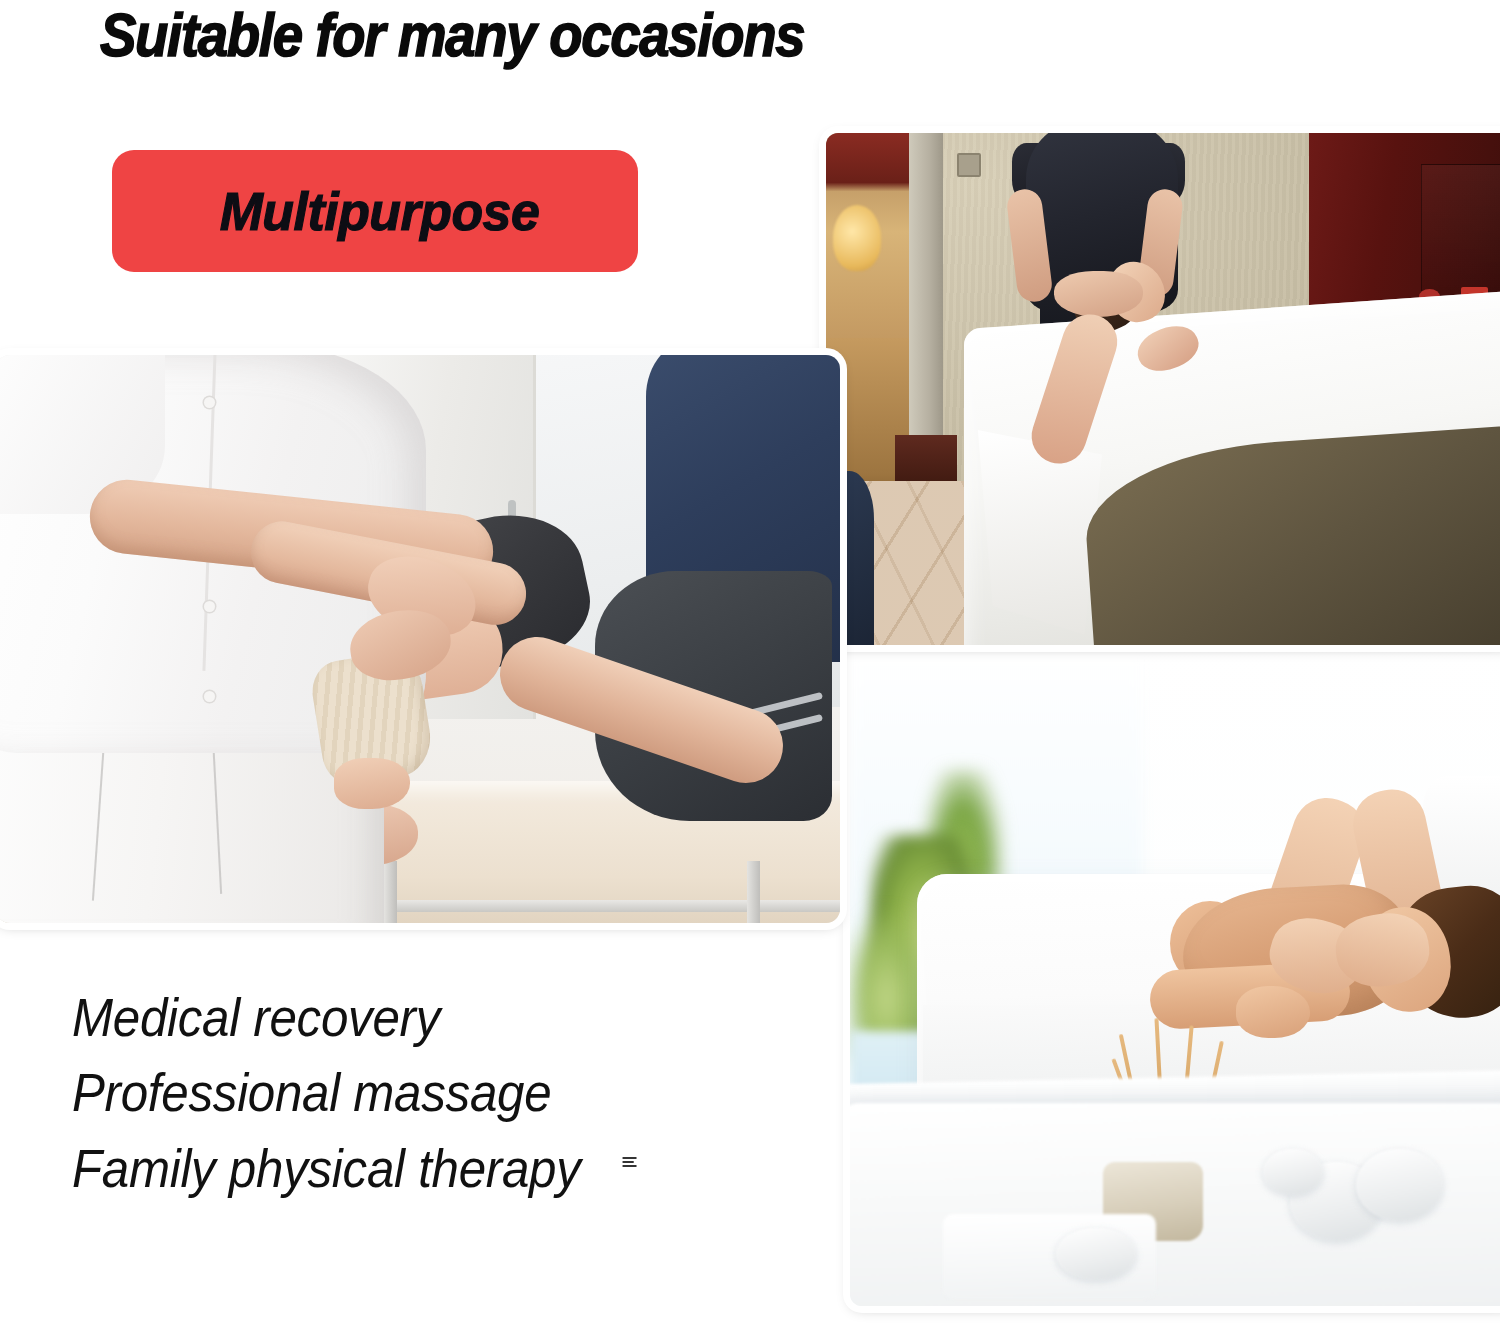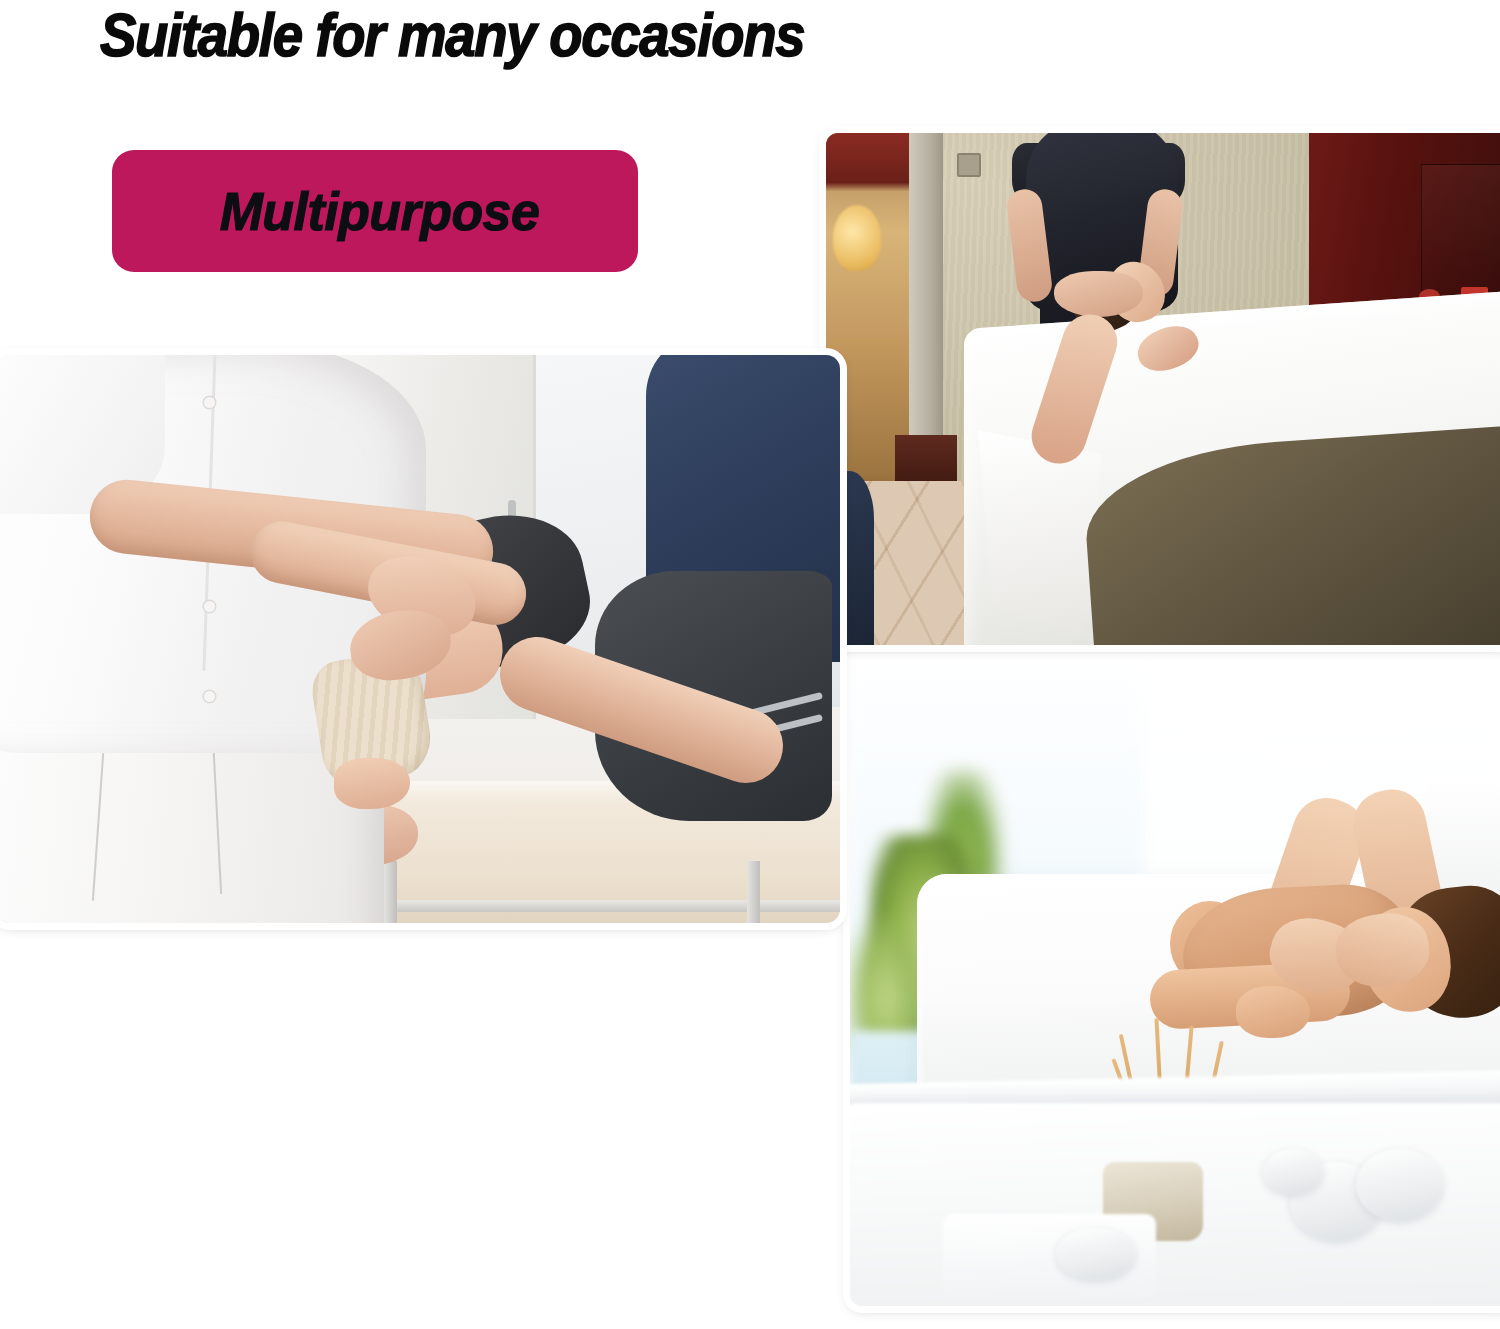--- a/index.html
+++ b/index.html
@@ -563,21 +563,21 @@
     filter:blur(1.6px);
   }
 </style>
 </head>
 <body>
 
 <div class="page">
 
   <div class="headline" style="color: rgb(10, 10, 10); -webkit-text-stroke: 1.6px rgb(10, 10, 10);">Suitable for many occasions</div>
 
-  <div class="badge" id="badge" style="background: #be185d; padding-left: 8px;">
+  <div class="badge" id="badge" style="background: #ef4444; padding-left: 8px;">
     <span class="badge-label" style="color: rgb(13, 13, 20); -webkit-text-stroke: 1.2px rgb(13, 13, 20);">Multipurpose</span>
   </div>
 
   <div class="photo" id="photo-spa-face">
     <div class="inner">
       <div class="sp-bg"></div>
       <div class="sp-wall">
           <div class="sp-wall-tex"></div>
         </div>
       <div class="sp-leftunit"></div>
@@ -723,14 +723,26 @@
 
       <div class="pt-arm-upper"></div>
       <div class="pt-arm-lower"></div>
       <div class="pt-bandage"></div>
       <div class="pt-ankle"></div>
       <div class="pt-hand"></div>
       <div class="pt-hand2"></div>
     </div>
   </div>
 
+  <div class="captions">
+    <div class="caption-line">Medical recovery</div>
+    <div class="caption-line">Professional massage</div>
+    <div class="caption-line">
+      <span>Family physical therapy</span>
+      <span class="caption-artifact">
+          <i></i>
+          <i></i>
+          <i></i>
+        </span>
+    </div>
+  </div>
 
 </div>
 
 </body></html>

